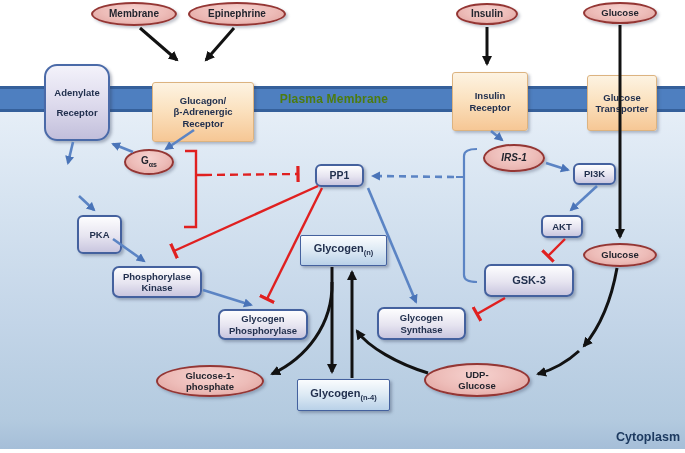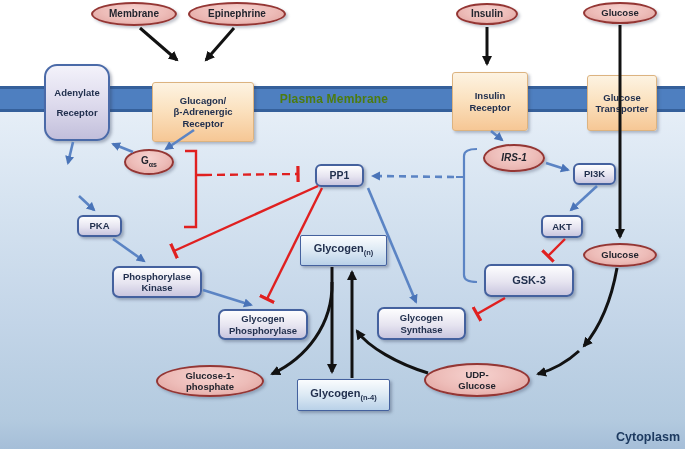--- a/index.html
+++ b/index.html
@@ -95,21 +95,21 @@
     <span>Receptor</span>
     </div>
   <div class="node orange" style="left:587px;top:75px;width:70px;height:56px;">
     <span>Glucose</span>
     <span>Transporter</span>
     </div>
 
   <div class="node ellipse" style="left:124px;top:149px;width:50px;height:26px;">
     <span><span>G</span><sub>αs</sub></span>
     </div>
-  <div class="node box" style="left:77px;top:215px;width:45px;height:22px;border-radius:6px;align-items:center;">
+  <div class="node box" style="left:77px;top:215px;width:45px;height:39px;border-radius:6px;align-items:center;">
     <span>PKA</span>
     </div>
   <div class="node box" style="left:112px;top:266px;width:90px;height:32px;">
     <span>Phosphorylase</span>
     <span>Kinase</span>
     </div>
   <div class="node box" style="left:218px;top:309px;width:90px;height:31px;">
     <span>Glycogen</span>
     <span>Phosphorylase</span>
     </div>

